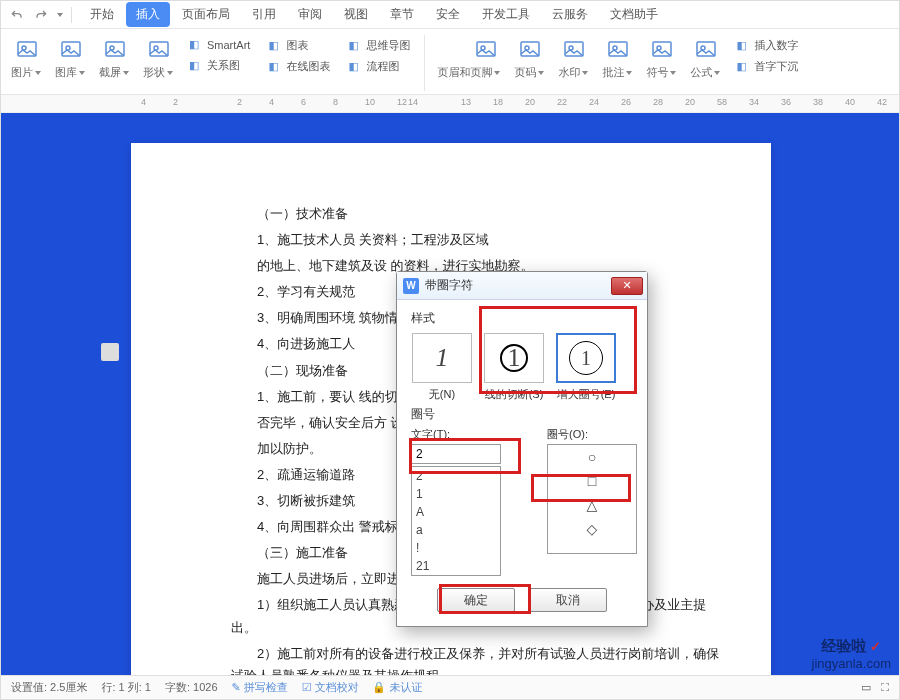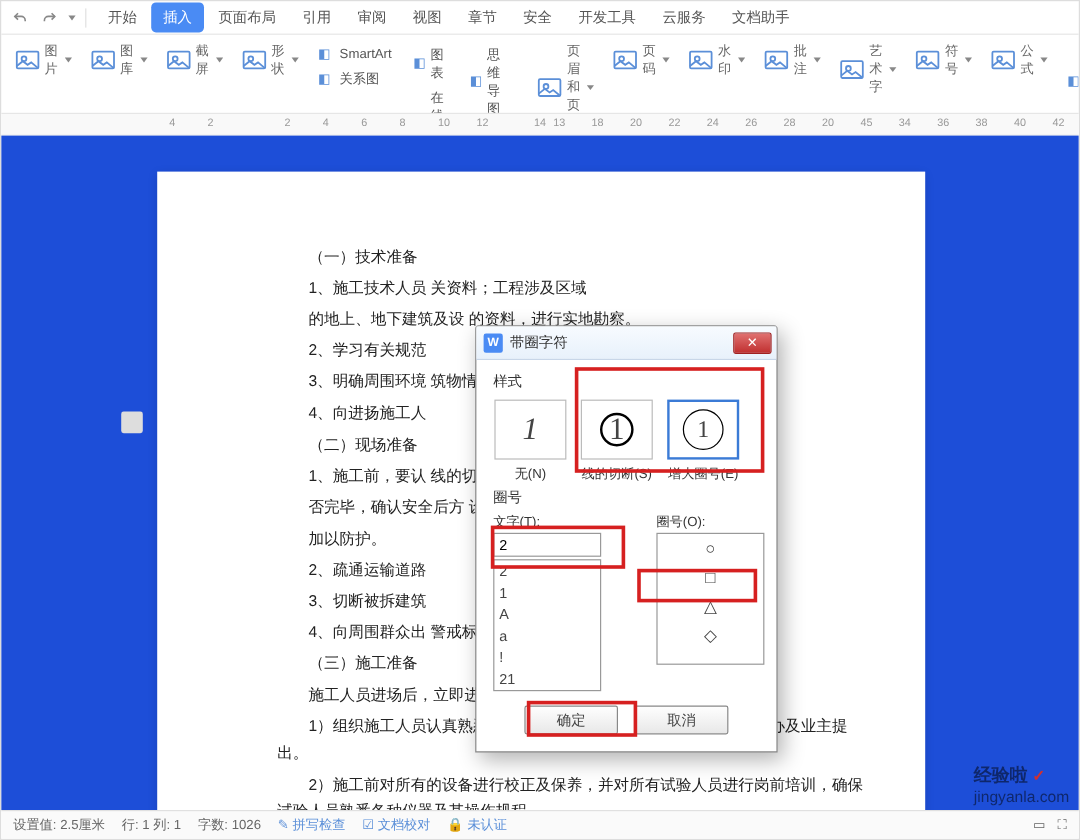--- a/index.html
+++ b/index.html
@@ -6,21 +6,21 @@
   body { margin:0; font-family: "Microsoft YaHei", Arial, sans-serif; font-size:12px; background:#fff; color:#444; user-select:none; }
   .app { width:900px; height:700px; position:relative; overflow:hidden; border:1px solid #ddd; }
   
   .quickbar { height:28px; display:flex; align-items:center; gap:8px; padding:0 8px; border-bottom:1px solid #e6e6e6;text-align:center; }
   .qicon { width:16px; height:16px; color:#888; display:flex; align-items:center; justify-content:center; cursor:pointer; }
   .sep { width:1px; height:16px; background:#e0e0e0; }
   .tab { padding:4px 10px; border-radius:4px; cursor:pointer; color:#555; }
   .tab.active { background:#4a8bf4; color:#fff; }
   
   .ribbon { height:66px; display:flex; align-items:flex-start; gap:6px; padding:4px 6px; border-bottom:1px solid #e6e6e6; overflow:hidden; }
-  .rgroup { display:flex; flex-direction:row; align-items:center; gap:2px; padding:2px 4px; }
+  .rgroup { display:flex; flex-direction:column; align-items:flex-end; gap:2px; padding:2px 4px; }
   .rgroup.small { flex-direction:column; align-items:flex-start; gap:4px; padding:4px 4px; }
   .rlabel { font-size:11px; color:#666; display:flex; align-items:center; gap:2px; }
   .ricon { width:28px; height:28px; display:flex; align-items:center; justify-content:center; color:#5b8fd8; }
   .ricon svg { width:24px; height:24px; }
   .smallbtn { display:flex; align-items:center; gap:4px; font-size:11px; color:#555; cursor:pointer; padding:1px 2px; }
   .smallbtn .mi { width:14px; height:14px; color:#5b8fd8; }
   .vsep { width:1px; background:#e6e6e6; height:56px; margin:2px 2px; }
   .caret { border-left:3px solid transparent; border-right:3px solid transparent; border-top:4px solid #888; display:inline-block; }
   
   .ruler { height:18px; background:#f9f9f9; border-bottom:1px solid #eee; position:relative; overflow:hidden; font-size:9px; color:#999; }
@@ -51,21 +51,21 @@
   .txtinput { width:90px; border:1px solid #999; padding:2px 4px; font-size:12px; }
   .listbox { width:90px; height:110px; border:1px solid #999; overflow:auto; background:#fff; margin-top:2px; }
   .listbox .opt { padding:2px 4px; font-size:12px; cursor:pointer; }
   .listbox.sym .opt { text-align:center; font-size:14px; padding:4px 0; }
   .dlgbtns { display:flex; gap:14px; justify-content:center; margin-top:12px; }
   .dlgbtn { width:78px; height:24px; border:1px solid #888; background:linear-gradient(#fefefe,#e8e8e8); border-radius:2px; cursor:pointer; font-size:12px; display:flex; align-items:center; justify-content:center; }
   .hl { position:absolute; border:3px solid #d62020; pointer-events:none; }
   
   .status { position:absolute; bottom:0; left:0; right:0; height:24px; background:#fafafa; border-top:1px solid #e0e0e0; display:flex; align-items:center; gap:14px; padding:0 10px; font-size:11px; color:#666; }
   .status .r { margin-left:auto; display:flex; align-items:center; gap:10px; }
-  .watermark { position:absolute; right:8px; bottom:26px; font-size:13px; color:rgba(0,0,0,0.5); text-align:left; line-height:1.3; pointer-events:none; }
+  .watermark { position:absolute; right:8px; bottom:26px; font-size:13px; color:rgba(0,0,0,0.5); text-align:center; line-height:1.3; pointer-events:none; }
   .watermark .b { font-weight:bold; font-size:15px; }
   .watermark .red { color:#d03030; font-weight:bold; }
 </style>
 </head>
 <body>
 
 <div class="app">
 
   <div class="quickbar">
     <span class="qicon">
@@ -210,30 +210,20 @@
         <div class="rlabel">批注 <span class="caret"></span></div>
       </div>
       <div class="rgroup">
         <div class="ricon">
           <svg viewBox="0 0 24 24" fill="none" stroke="currentColor" stroke-width="1.5">
             <rect x="3" y="5" width="18" height="14" rx="1"></rect>
             <circle cx="9" cy="11" r="2"></circle>
             <path d="M3 17l5-4 4 3 3-2 6 5"></path>
           </svg>
         </div>
-        <div class="rlabel">艺术字 <span class="caret"></span></div>
-      </div>
-      <div class="rgroup">
-        <div class="ricon">
-          <svg viewBox="0 0 24 24" fill="none" stroke="currentColor" stroke-width="1.5">
-            <rect x="3" y="5" width="18" height="14" rx="1"></rect>
-            <circle cx="9" cy="11" r="2"></circle>
-            <path d="M3 17l5-4 4 3 3-2 6 5"></path>
-          </svg>
-        </div>
         <div class="rlabel">符号 <span class="caret"></span></div>
       </div>
       <div class="rgroup">
         <div class="ricon">
           <svg viewBox="0 0 24 24" fill="none" stroke="currentColor" stroke-width="1.5">
             <rect x="3" y="5" width="18" height="14" rx="1"></rect>
             <circle cx="9" cy="11" r="2"></circle>
             <path d="M3 17l5-4 4 3 3-2 6 5"></path>
           </svg>
         </div>
@@ -254,30 +244,30 @@
   <div class="ruler" id="ruler">
       <span class="tick" style="left: 140px;">4</span>
       <span class="tick" style="left: 172px;">2</span>
       <span class="tick" style="left: 204px;"></span>
       <span class="tick" style="left: 236px;">2</span>
       <span class="tick" style="left: 268px;">4</span>
       <span class="tick" style="left: 300px;">6</span>
       <span class="tick" style="left: 332px;">8</span>
       <span class="tick" style="left: 364px;">10</span>
       <span class="tick" style="left: 396px;">12</span>
-      <span class="tick" style="left: 444px;">14</span>
+      <span class="tick" style="left: 407px;">14</span>
       <span class="tick" style="left: 460px;">13</span>
       <span class="tick" style="left: 492px;">18</span>
       <span class="tick" style="left: 524px;">20</span>
       <span class="tick" style="left: 556px;">22</span>
       <span class="tick" style="left: 588px;">24</span>
       <span class="tick" style="left: 620px;">26</span>
       <span class="tick" style="left: 652px;">28</span>
       <span class="tick" style="left: 684px;">20</span>
-      <span class="tick" style="left: 716px;">45</span>
+      <span class="tick" style="left: 716px;">58</span>
       <span class="tick" style="left: 748px;">34</span>
       <span class="tick" style="left: 780px;">36</span>
       <span class="tick" style="left: 812px;">38</span>
       <span class="tick" style="left: 844px;">40</span>
       <span class="tick" style="left: 876px;">42</span>
     </div>
 
   <div class="docwrap">
     <div class="pageicon"></div>
     <div class="page" id="page">

